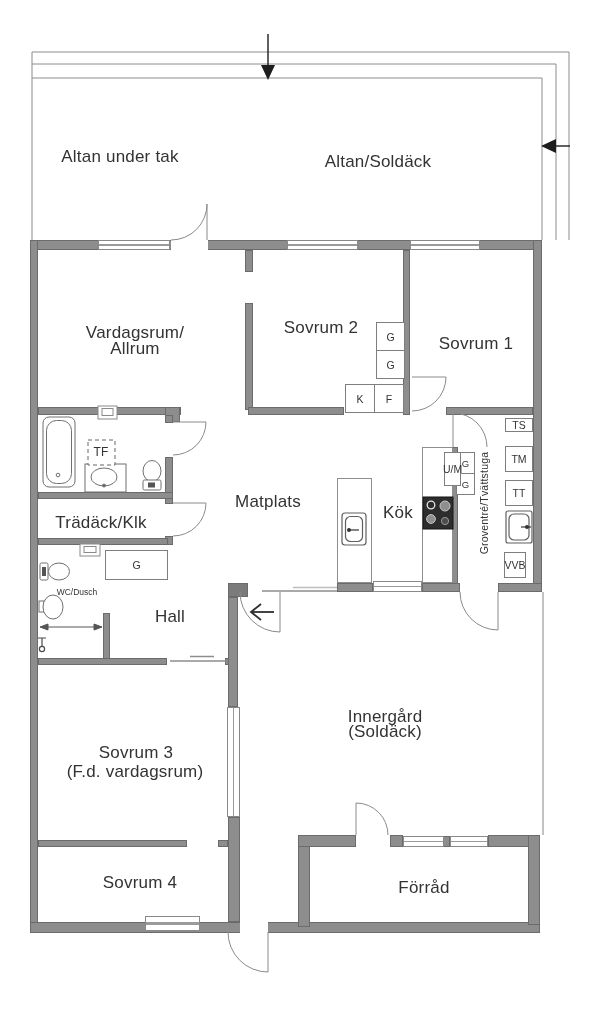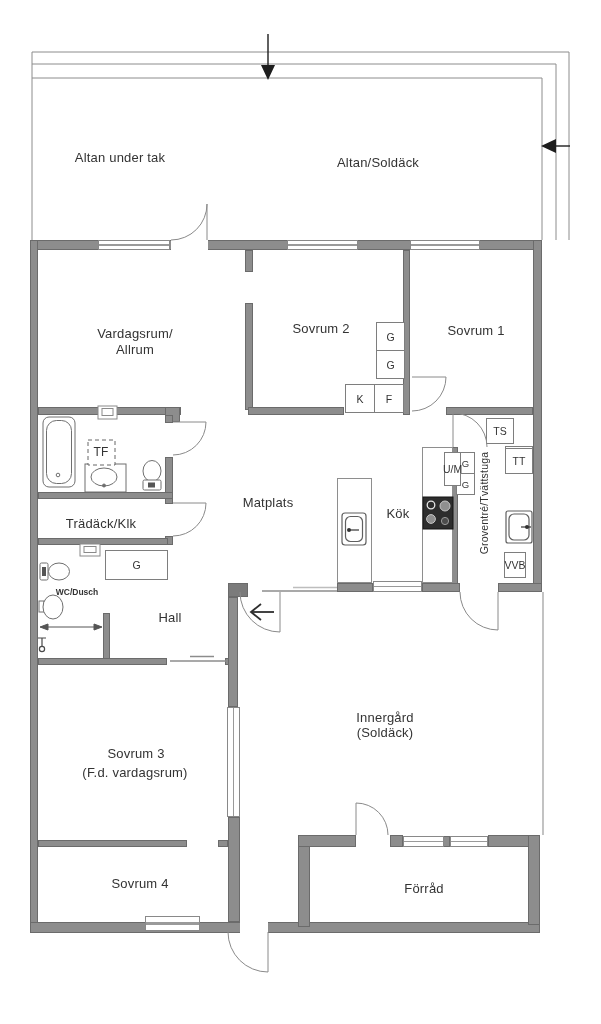--- a/index.html
+++ b/index.html
@@ -9,23 +9,23 @@
   .wall-dark{background:#7b7b7b;}
   .opening{position:absolute;background:#fff;z-index:3;}
   .counter{position:absolute;background:#fff;border:1px solid #8e8e8e;box-sizing:border-box;z-index:3;}
   .window{position:absolute;background:#fff;border:1px solid #898989;box-sizing:border-box;z-index:4;}
   .window-h{background:linear-gradient(to bottom,#fff 42%,#9a9a9a 42%,#9a9a9a 58%,#fff 58%);}
   .window-v{background:linear-gradient(to right,#fff 42%,#9a9a9a 42%,#9a9a9a 58%,#fff 58%);}
   .closet{position:absolute;background:#fff;border:1.5px solid #7e7e7e;box-sizing:border-box;z-index:4;
           display:flex;align-items:center;justify-content:center;font-size:10.5px;color:#333;}
   .closet.sm{font-size:9.5px;}
   svg.overlay{position:absolute;left:0;top:0;z-index:6;}
-  .lbl{position:absolute;transform:translate(-50%,-50%);font-size:13px;letter-spacing:.2px;
+  .lbl{position:absolute;transform:translate(-50%,-50%);font-size:17px;letter-spacing:.2px;
        white-space:nowrap;text-align:center;color:#333;z-index:7;}
-  .lbl.small{font-size:8.5px;letter-spacing:0;font-weight:bold;}
+  .lbl.small{font-size:8.5px;letter-spacing:0;}
   .lbl.rot{transform:translate(-50%,-50%) rotate(-90deg);font-size:10.5px;}
 </style>
 </head>
 <body>
 
 <div class="canvas">
 
   <div class="wall" style="left:30px;top:240px;width:512px;height:10px"></div>
   <div class="wall" style="left:30px;top:240px;width:8px;height:692px"></div>
   <div class="wall" style="left:533px;top:240px;width:9px;height:352px"></div>
@@ -101,27 +101,27 @@
     </div>
   <div class="closet sm" style="left:456px;top:452px;width:19px;height:22px">
       <span>G</span>
     </div>
   <div class="closet sm" style="left:456px;top:473px;width:19px;height:22px">
       <span>G</span>
     </div>
   <div class="closet" style="left:444px;top:452px;width:17px;height:34px">
       <span>U/M</span>
     </div>
-  <div class="closet" style="left:486px;top:418px;width:28px;height:26px">
+  <div class="closet" style="left:505px;top:418px;width:28px;height:14px">
       <span>TS</span>
     </div>
   <div class="closet" style="left:505px;top:446px;width:28px;height:26px">
       <span>TM</span>
     </div>
-  <div class="closet" style="left:505px;top:448px;width:28px;height:26px">
+  <div class="closet" style="left:505px;top:480px;width:28px;height:26px">
       <span>TT</span>
     </div>
   <div class="closet" style="left:504px;top:552px;width:22px;height:26px">
       <span>VVB</span>
     </div>
 
   <svg class="overlay" width="601" height="1024" viewBox="0 0 601 1024">
 
     <g stroke="#8c8c8c" stroke-width="1" fill="none">
       <path d="M32,52 H569 M32,64 H556 M32,78 H542"></path>
@@ -260,21 +260,21 @@
       <rect x="80" y="544" width="20" height="12"></rect>
         <rect x="84" y="546.5" width="12" height="6"></rect>
     </g>
   </svg>
 
   <div class="lbl" style="left:120px;top:157px">Altan under tak</div>
   <div class="lbl" style="left:378px;top:162px">Altan/Soldäck</div>
   <div class="lbl" style="left:135px;top:333px">Vardagsrum/</div>
   <div class="lbl" style="left:135px;top:349px">Allrum</div>
   <div class="lbl" style="left:321px;top:328px">Sovrum 2</div>
-  <div class="lbl" style="left:476px;top:330px">Sovrum 1</div>
+  <div class="lbl" style="left:476px;top:344px">Sovrum 1</div>
   <div class="lbl" style="left:101px;top:452px;font-size:12px">TF</div>
   <div class="lbl" style="left:101px;top:523px">Trädäck/Klk</div>
   <div class="lbl" style="left:268px;top:502px">Matplats</div>
   <div class="lbl" style="left:398px;top:513px">Kök</div>
   <div class="lbl rot" style="left:484px;top:503px">Groventré/Tvättstuga</div>
   <div class="lbl small" style="left:77px;top:592px">WC/Dusch</div>
   <div class="lbl" style="left:170px;top:617px">Hall</div>
   <div class="lbl" style="left:136px;top:753px">Sovrum 3</div>
   <div class="lbl" style="left:135px;top:772px">(F.d. vardagsrum)</div>
   <div class="lbl" style="left:385px;top:717px">Innergård</div>

